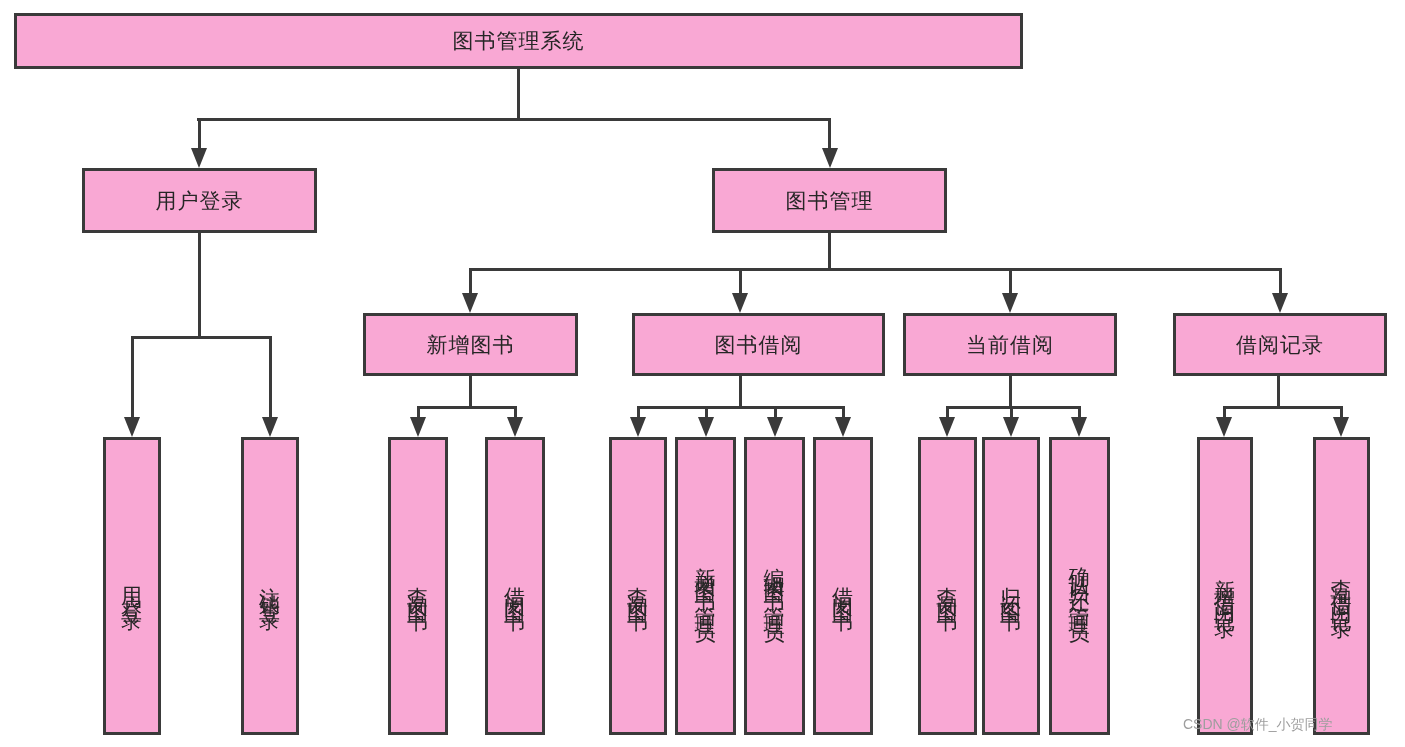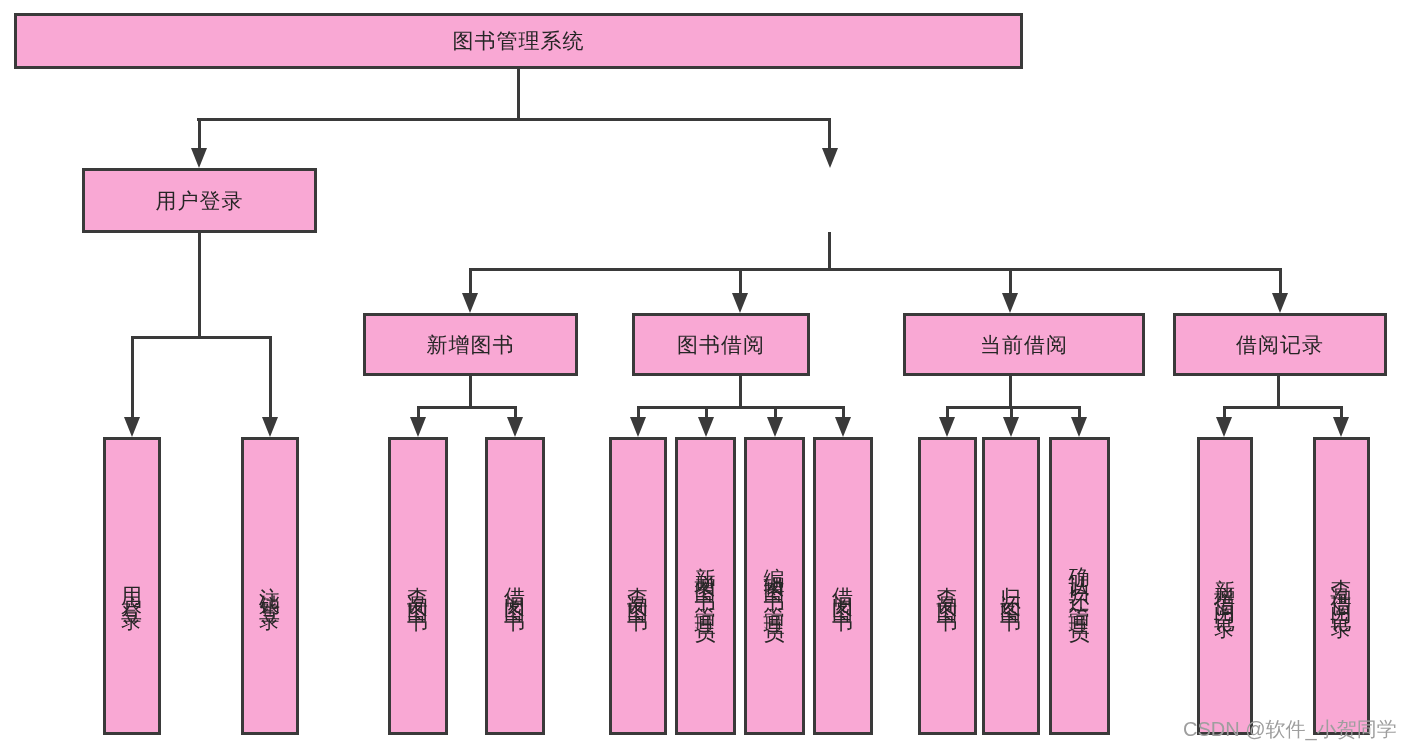--- a/index.html
+++ b/index.html
@@ -32,41 +32,44 @@
   .vline{width:3px;}
   .hline{height:3px;}
   .arrow{
     position:absolute;width:0;height:0;
     border-left:8px solid transparent;
     border-right:8px solid transparent;
     border-top:20px solid var(--line);
   }
   .watermark{
     position:absolute;left:1183px;top:716px;z-index:10;
-    font-size:20px;color:#9e9e9e;white-space:nowrap;
+    font-size:14px;color:#9e9e9e;white-space:nowrap;
   }
 </style>
 </head>
 <body>
 
 <div id="canvas">
 
   <div class="box" style="left:14px;top:13px;width:1009px;height:56px;">
     <span class="hlabel">图书管理系统</span>
   </div>
 
   <div class="vline" style="left:517px;top:69px;height:49px;"></div>
   <div class="hline" style="left:197px;top:118px;width:634px;"></div>
   <div class="vline" style="left:197.5px;top:118px;height:32px;"></div>
   <div class="arrow" style="left:191px;top:148px;"></div>
   <div class="vline" style="left:828px;top:118px;height:32px;"></div>
   <div class="arrow" style="left:821.5px;top:148px;"></div>
 
   <div class="box" style="left:82px;top:168px;width:235px;height:65px;">
     <span class="hlabel">用户登录</span>
+  </div>
+  <div class="box" style="left:712px;top:168px;width:235px;height:65px;">
+    <span class="hlabel">图书管理</span>
   </div>
 
   <div class="vline" style="left:197.5px;top:233px;height:103px;"></div>
   <div class="hline" style="left:130.5px;top:336px;width:141px;"></div>
   <div class="vline" style="left:130.5px;top:336px;height:81px;"></div>
   <div class="arrow" style="left:124px;top:417px;"></div>
   <div class="vline" style="left:268.5px;top:336px;height:81px;"></div>
   <div class="arrow" style="left:262px;top:417px;"></div>
 
   <div class="vline" style="left:828px;top:232px;height:36px;"></div>
@@ -76,24 +79,24 @@
   <div class="vline" style="left:738.5px;top:268px;height:25px;"></div>
   <div class="arrow" style="left:732px;top:293px;"></div>
   <div class="vline" style="left:1008.5px;top:268px;height:25px;"></div>
   <div class="arrow" style="left:1002px;top:293px;"></div>
   <div class="vline" style="left:1278.5px;top:268px;height:25px;"></div>
   <div class="arrow" style="left:1272px;top:293px;"></div>
 
   <div class="box" style="left:363px;top:313px;width:215px;height:63px;">
     <span class="hlabel">新增图书</span>
   </div>
-  <div class="box" style="left:632px;top:313px;width:178px;height:63px;font-family:Liberation Mono, monospace;">
+  <div class="box" style="left:632px;top:313px;width:253px;height:63px;font-family:Liberation Mono, monospace;">
     <span class="hlabel">图书借阅</span>
   </div>
-  <div class="box" style="left:903px;top:313px;width:242px;height:63px;align-items:center;">
+  <div class="box" style="left:903px;top:313px;width:214px;height:63px;align-items:center;">
     <span class="hlabel">当前借阅</span>
   </div>
   <div class="box" style="left:1173px;top:313px;width:214px;height:63px;">
     <span class="hlabel">借阅记录</span>
   </div>
 
   <div class="vline" style="left:469px;top:376px;height:30px;"></div>
   <div class="hline" style="left:416.5px;top:406px;width:100px;"></div>
   <div class="vline" style="left:416.5px;top:406px;height:11px;"></div>
   <div class="arrow" style="left:410px;top:417px;"></div>

